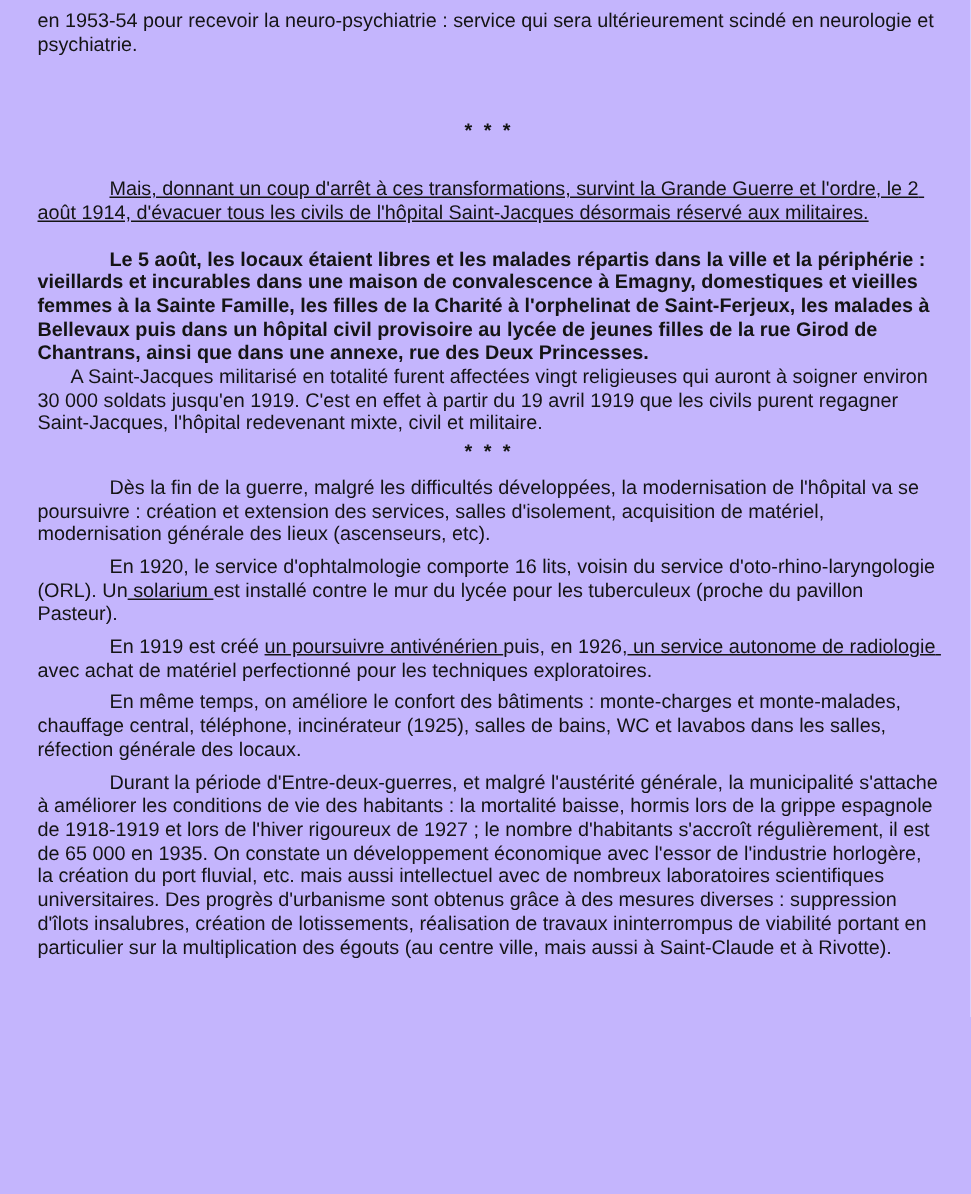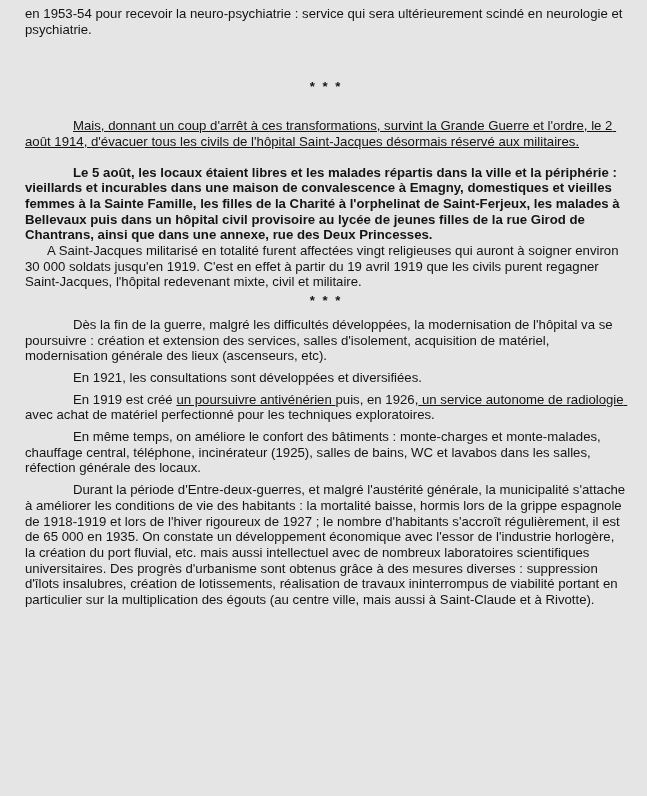--- a/index.html
+++ b/index.html
@@ -10,21 +10,21 @@
   body {
     width: 647px;
     height: 796px;
     overflow: hidden;
   }
   .page {
     box-sizing: border-box;
     width: 647px;
     height: 796px;
     padding: 6px 20px 0 25px;
-    background: #e5e5e5;
+    background: #c4b5fd;
     color: #141414;
     font-family: "Liberation Sans", "DejaVu Sans", sans-serif;
     font-size: 13.2px;
     line-height: 15.7px;
   }
   p {
     margin: 6px 0 0 0;
     white-space: pre-wrap;
     text-indent: 48px;
   }
@@ -62,22 +62,22 @@
   <p class="after-sep-top"><span>Mais, donnant un coup d'arrêt à ces transformations, survint la Grande Guerre et l'ordre, le 2 août 1914, d'évacuer tous les civils de l'hôpital Saint-Jacques désormais réservé aux militaires.</span></p>
 
   <p class="gap-lg"><span>Le 5 août, les locaux étaient libres et les malades répartis dans la ville et la périphérie : vieillards et incurables dans une maison de convalescence à Emagny, domestiques et vieilles femmes à la Sainte Famille, les filles de la Charité à l'orphelinat de Saint-Ferjeux, les malades à Bellevaux puis dans un hôpital civil provisoire au lycée de jeunes filles de la rue Girod de Chantrans, ainsi que dans une annexe, rue des Deux Princesses.</span></p>
 
   <p class="indent-sm"><span>A Saint-Jacques militarisé en totalité furent affectées vingt religieuses qui auront à soigner environ 30 000 soldats jusqu'en 1919. C'est en effet à partir du 19 avril 1919 que les civils purent regagner Saint-Jacques, l'hôpital redevenant mixte, civil et militaire.</span></p>
 
   <p class="sep sep-mid"><span>* * *</span></p>
 
   <p class="after-sep-mid"><span>Dès la fin de la guerre, malgré les difficultés développées, la modernisation de l'hôpital va se poursuivre : création et extension des services, salles d'isolement, acquisition de matériel, modernisation générale des lieux (ascenseurs, etc).</span></p>
 
+  <p><span>En 1920, le service d'ophtalmologie comporte 16 lits, voisin du service d'oto-rhino-laryngologie (ORL). Un</span><span class="u"> solarium </span><span>est installé contre le mur du lycée pour les tuberculeux (proche du pavillon Pasteur).</span></p>
 
-  <p><span>En 1921, les consultations sont développées et diversifiées.</span></p>
 
 
 
   <p><span>En 1919 est créé </span><span class="u">un poursuivre antivénérien </span><span>puis, en 1926,</span><span class="u"> un service autonome de radiologie </span><span>avec achat de matériel perfectionné pour les techniques exploratoires.</span></p>
 
   <p><span>En même temps, on améliore le confort des bâtiments : monte-charges et monte-malades, chauffage central, téléphone, incinérateur (1925), salles de bains, WC et lavabos dans les salles, réfection générale des locaux.</span></p>
 
   <p><span>Durant la période d'Entre-deux-guerres, et malgré l'austérité générale, la municipalité s'attache à améliorer les conditions de vie des habitants : la mortalité baisse, hormis lors de la grippe espagnole de 1918-1919 et lors de l'hiver rigoureux de 1927 ; le nombre d'habitants s'accroît régulièrement, il est de 65 000 en 1935. On constate un développement économique avec l'essor de l'industrie horlogère, la création du port fluvial, etc. mais aussi intellectuel avec de nombreux laboratoires scientifiques universitaires. Des progrès d'urbanisme sont obtenus grâce à des mesures diverses : suppression d'îlots insalubres, création de lotissements, réalisation de travaux ininterrompus de viabilité portant en particulier sur la multiplication des égouts (au centre ville, mais aussi à Saint-Claude et à Rivotte).</span></p>
 
 

